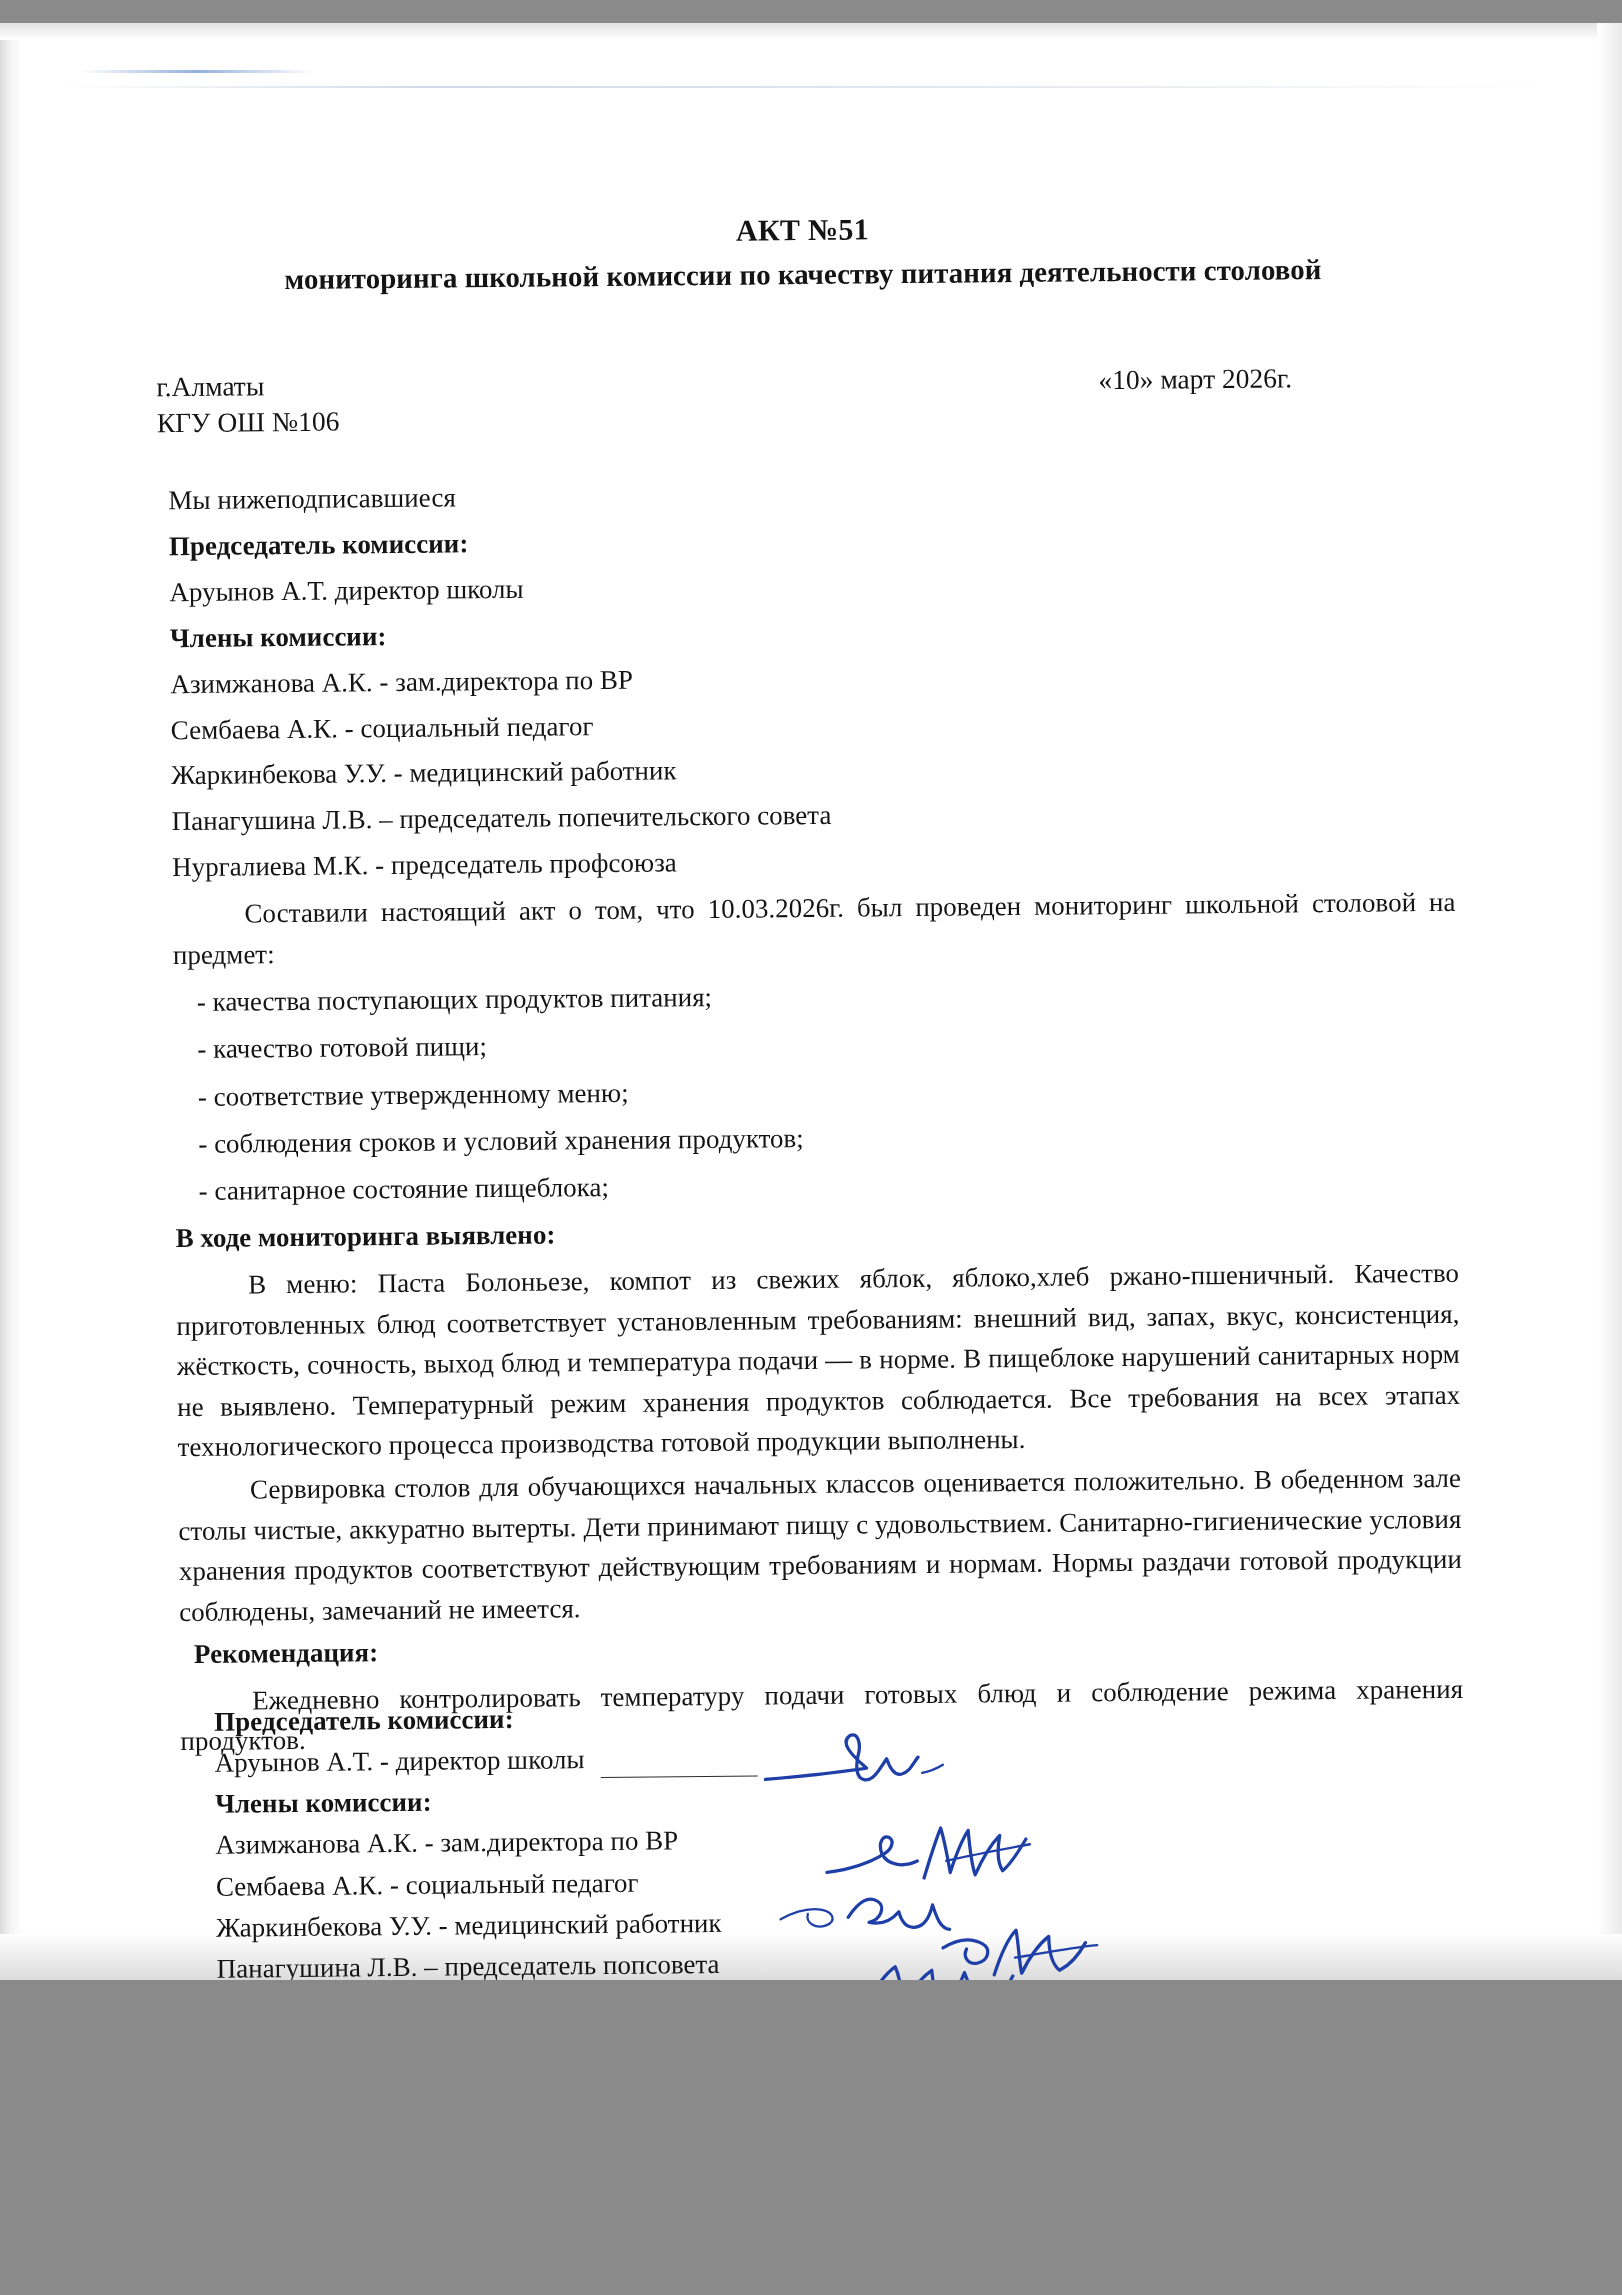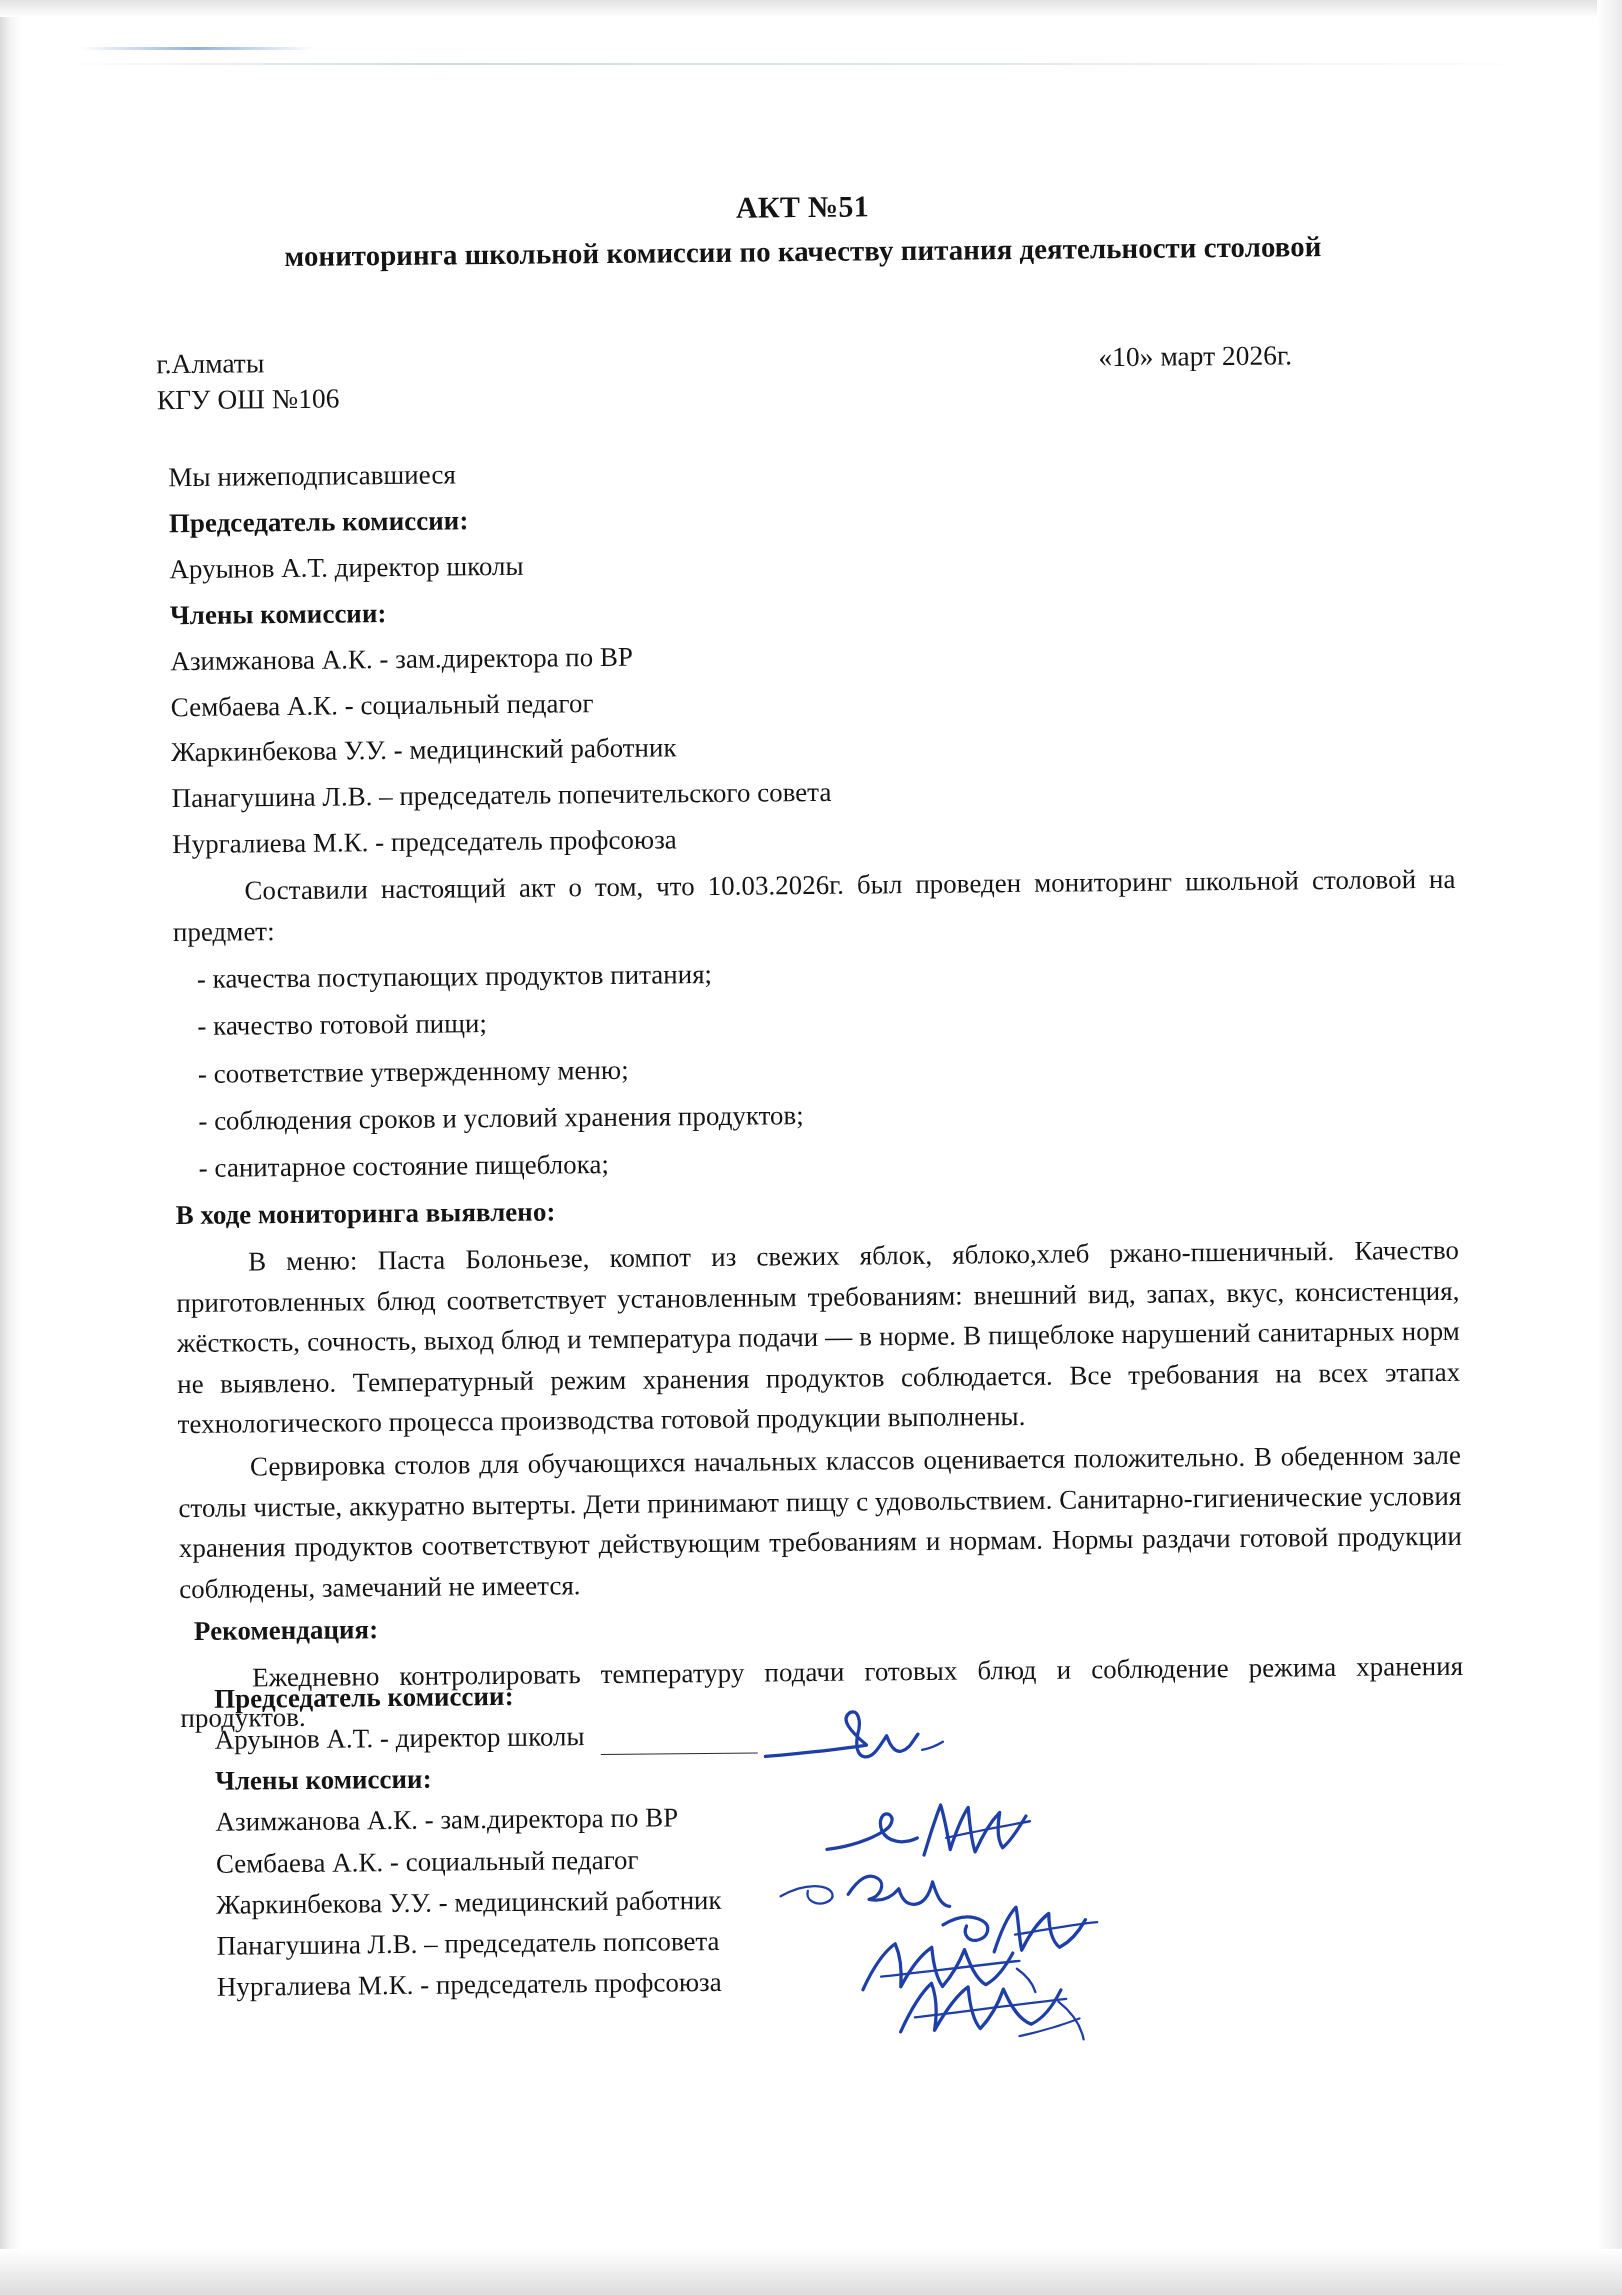--- a/index.html
+++ b/index.html
@@ -3,26 +3,27 @@
 <meta charset="utf-8">
 <style>
   html, body {
     margin: 0;
     padding: 0;
     background: #8a8a8a;
   }
   .page {
     position: relative;
     width: 1623px;
-    height: 2295px;
+    height: 1957px;
     background: #ffffff;
     overflow: hidden;
     font-family: "Liberation Serif", serif;
     color: #141414;
     box-sizing: border-box;
+    margin-top: 23px;
   }
   
   .scan-edge-left {
     position: absolute;
     left: 0; top: 0;
     width: 22px; height: 2295px;
     background: linear-gradient(to right, #d9d9d9 0%, #f3f3f3 45%, #ffffff 100%);
     pointer-events: none;
   }
   .scan-edge-top {

